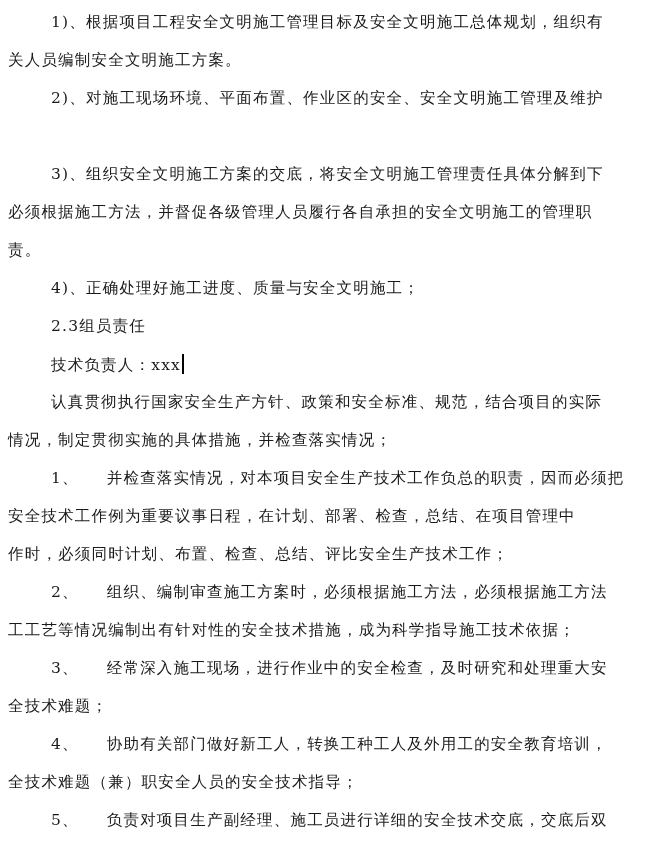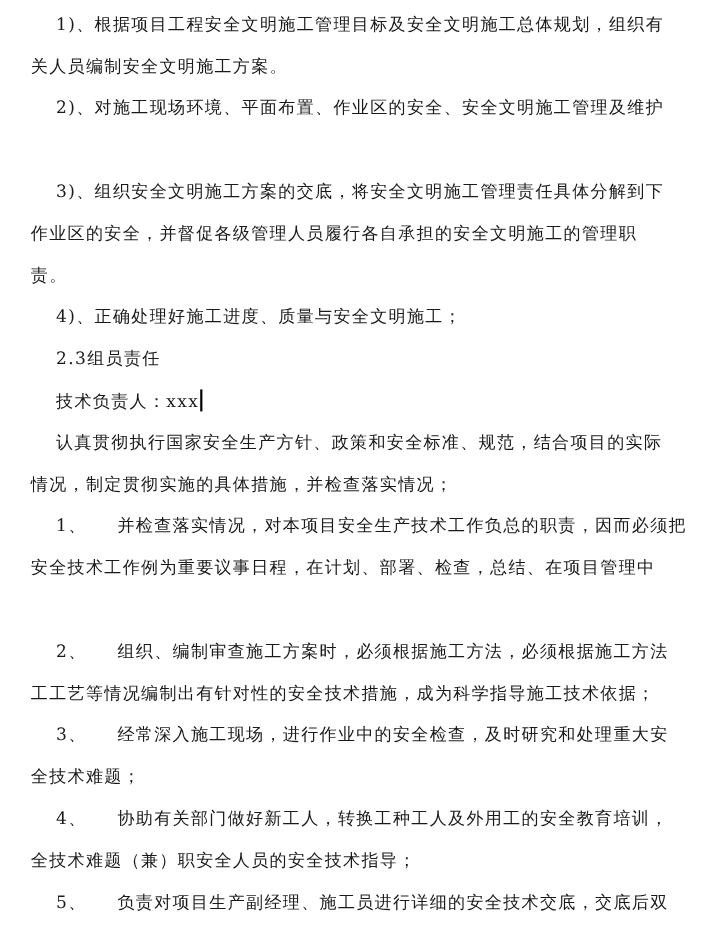--- a/index.html
+++ b/index.html
@@ -17,21 +17,21 @@
     }
     .page {
       position: absolute;
       left: 0;
       top: 0;
       width: 648px;
       height: 664px;
     }
     .line {
       position: absolute;
-      left: 28px;
+      left: 8px;
       width: 600px;
       font-size: 15.5px;
       line-height: 20px;
       white-space: nowrap;
       letter-spacing: 1.2px;
     }
     .indent { left: 51px; }
     .num-gap { display: inline-block; width: 28px; }
     .cursor {
       display: inline-block;
@@ -43,30 +43,31 @@
     }
   </style>
 </head>
 <body>
 
 <div class="page">
   <div class="line indent" style="top:12px">1)、根据项目工程安全文明施工管理目标及安全文明施工总体规划，组织有</div>
   <div class="line" style="top:50px">关人员编制安全文明施工方案。</div>
   <div class="line indent" style="top:88px">2)、对施工现场环境、平面布置、作业区的安全、安全文明施工管理及维护</div>
   <div class="line indent" style="top:164px">3)、组织安全文明施工方案的交底，将安全文明施工管理责任具体分解到下</div>
-  <div class="line" style="top:202px">作业区的安全，并督促各级管理人员履行各自承担的安全文明施工的管理职</div>
+  <div class="line" style="top:202px">必须根据施工方法，并督促各级管理人员履行各自承担的安全文明施工的管理职</div>
   <div class="line" style="top:240px">责。</div>
   <div class="line indent" style="top:278px">4)、正确处理好施工进度、质量与安全文明施工；</div>
   <div class="line indent" style="top:316px">2.3组员责任</div>
   <div class="line indent" style="top:354px"><span>技术负责人：xxx</span><span class="cursor"></span></div>
   <div class="line indent" style="top:392px">认真贯彻执行国家安全生产方针、政策和安全标准、规范，结合项目的实际</div>
   <div class="line" style="top:430px">情况，制定贯彻实施的具体措施，并检查落实情况；</div>
 
   <div class="line indent" style="top:468px"><span>1、</span><span class="num-gap"></span><span>并检查落实情况，对本项目安全生产技术工作负总的职责，因而必须把</span></div>
   <div class="line" style="top:506px">安全技术工作例为重要议事日程，在计划、部署、检查，总结、在项目管理中</div>
+  <div class="line" style="top:544px">作时，必须同时计划、布置、检查、总结、评比安全生产技术工作；</div>
 
   <div class="line indent" style="top:582px"><span>2、</span><span class="num-gap"></span><span>组织、编制审查施工方案时，必须根据施工方法，必须根据施工方法</span></div>
   <div class="line" style="top:620px">工工艺等情况编制出有针对性的安全技术措施，成为科学指导施工技术依据；</div>
 
   <div class="line indent" style="top:658px"><span>3、</span><span class="num-gap"></span><span>经常深入施工现场，进行作业中的安全检查，及时研究和处理重大安</span></div>
   <div class="line" style="top:696px">全技术难题；</div>
 
   <div class="line indent" style="top:734px"><span>4、</span><span class="num-gap"></span><span>协助有关部门做好新工人，转换工种工人及外用工的安全教育培训，</span></div>
   <div class="line" style="top:772px">全技术难题（兼）职安全人员的安全技术指导；</div>
 

